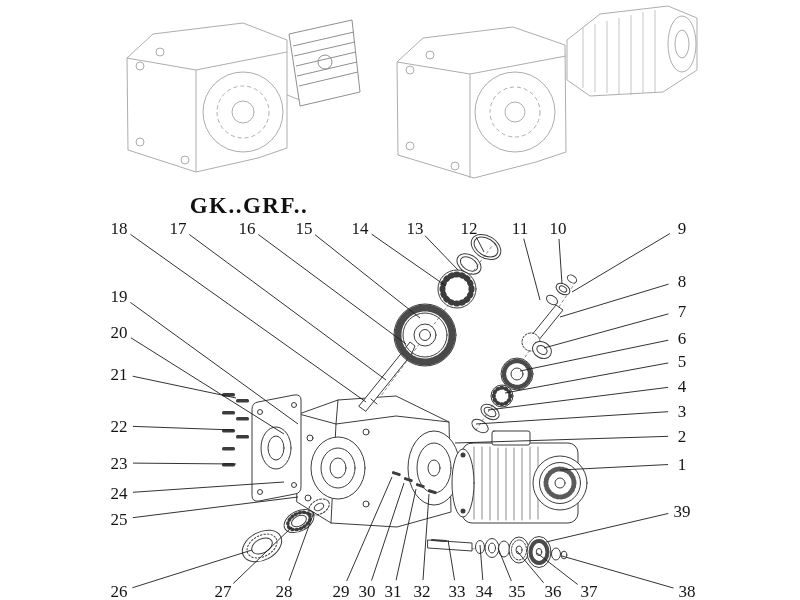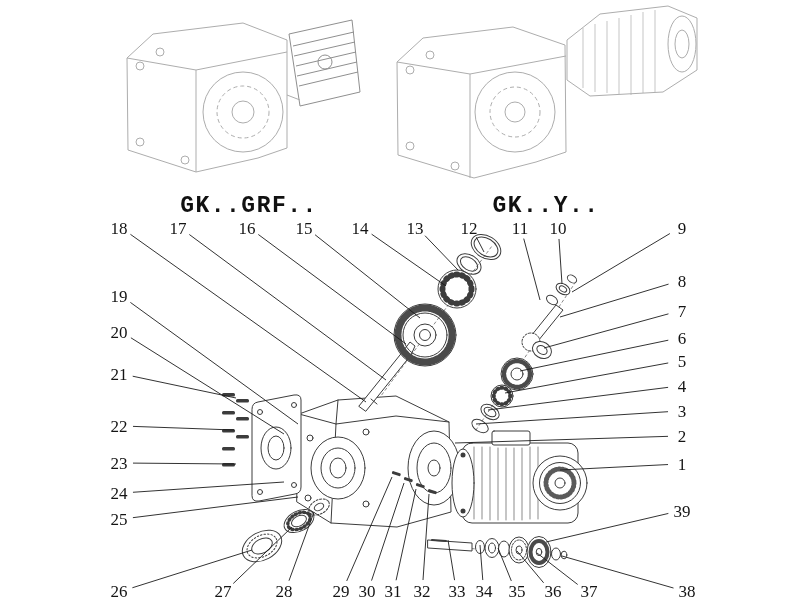--- a/index.html
+++ b/index.html
@@ -1,20 +1,20 @@
 <!DOCTYPE html>
 <html><head>
 <meta charset="utf-8">
 <style>
   html,body{margin:0;padding:0;background:#ffffff;}
   .stage{position:relative;width:800px;height:600px;background:#ffffff;overflow:hidden;font-family:"Liberation Serif",serif;}
   .stage > svg{position:absolute;left:0;top:0;}
   .variant-label{
     position:absolute;transform:translate(-50%,-50%);
-    font-family:Liberation Mono, monospace;font-weight:bold;font-size:23px;
+    font-family:Liberation Serif, serif;font-weight:bold;font-size:23px;
     letter-spacing:1.5px;color:#111;white-space:nowrap;
   }
   #callout-numbers text{
     font-family:"Liberation Serif",serif;font-size:17px;fill:#141414;text-anchor:middle;
   }
   #leader-lines line{stroke:#1c1c1c;stroke-width:0.9;}
 </style>
 </head>
 <body>
 
@@ -315,14 +315,13 @@
         <text x="484" y="591" dy="0.35em">34</text>
         <text x="517" y="591" dy="0.35em">35</text>
         <text x="553" y="591" dy="0.35em">36</text>
         <text x="589" y="591" dy="0.35em">37</text>
         <text x="687" y="591" dy="0.35em">38</text>
         <text x="682" y="511" dy="0.35em">39</text>
       </g>
   </svg>
 
   <div class="variant-label" style="left:249px;top:206px">GK..GRF..</div>
-  <div class="variant-label" style="left:546px;top:206px">GK..Y..</div>
 </div>
 
 </body></html>

